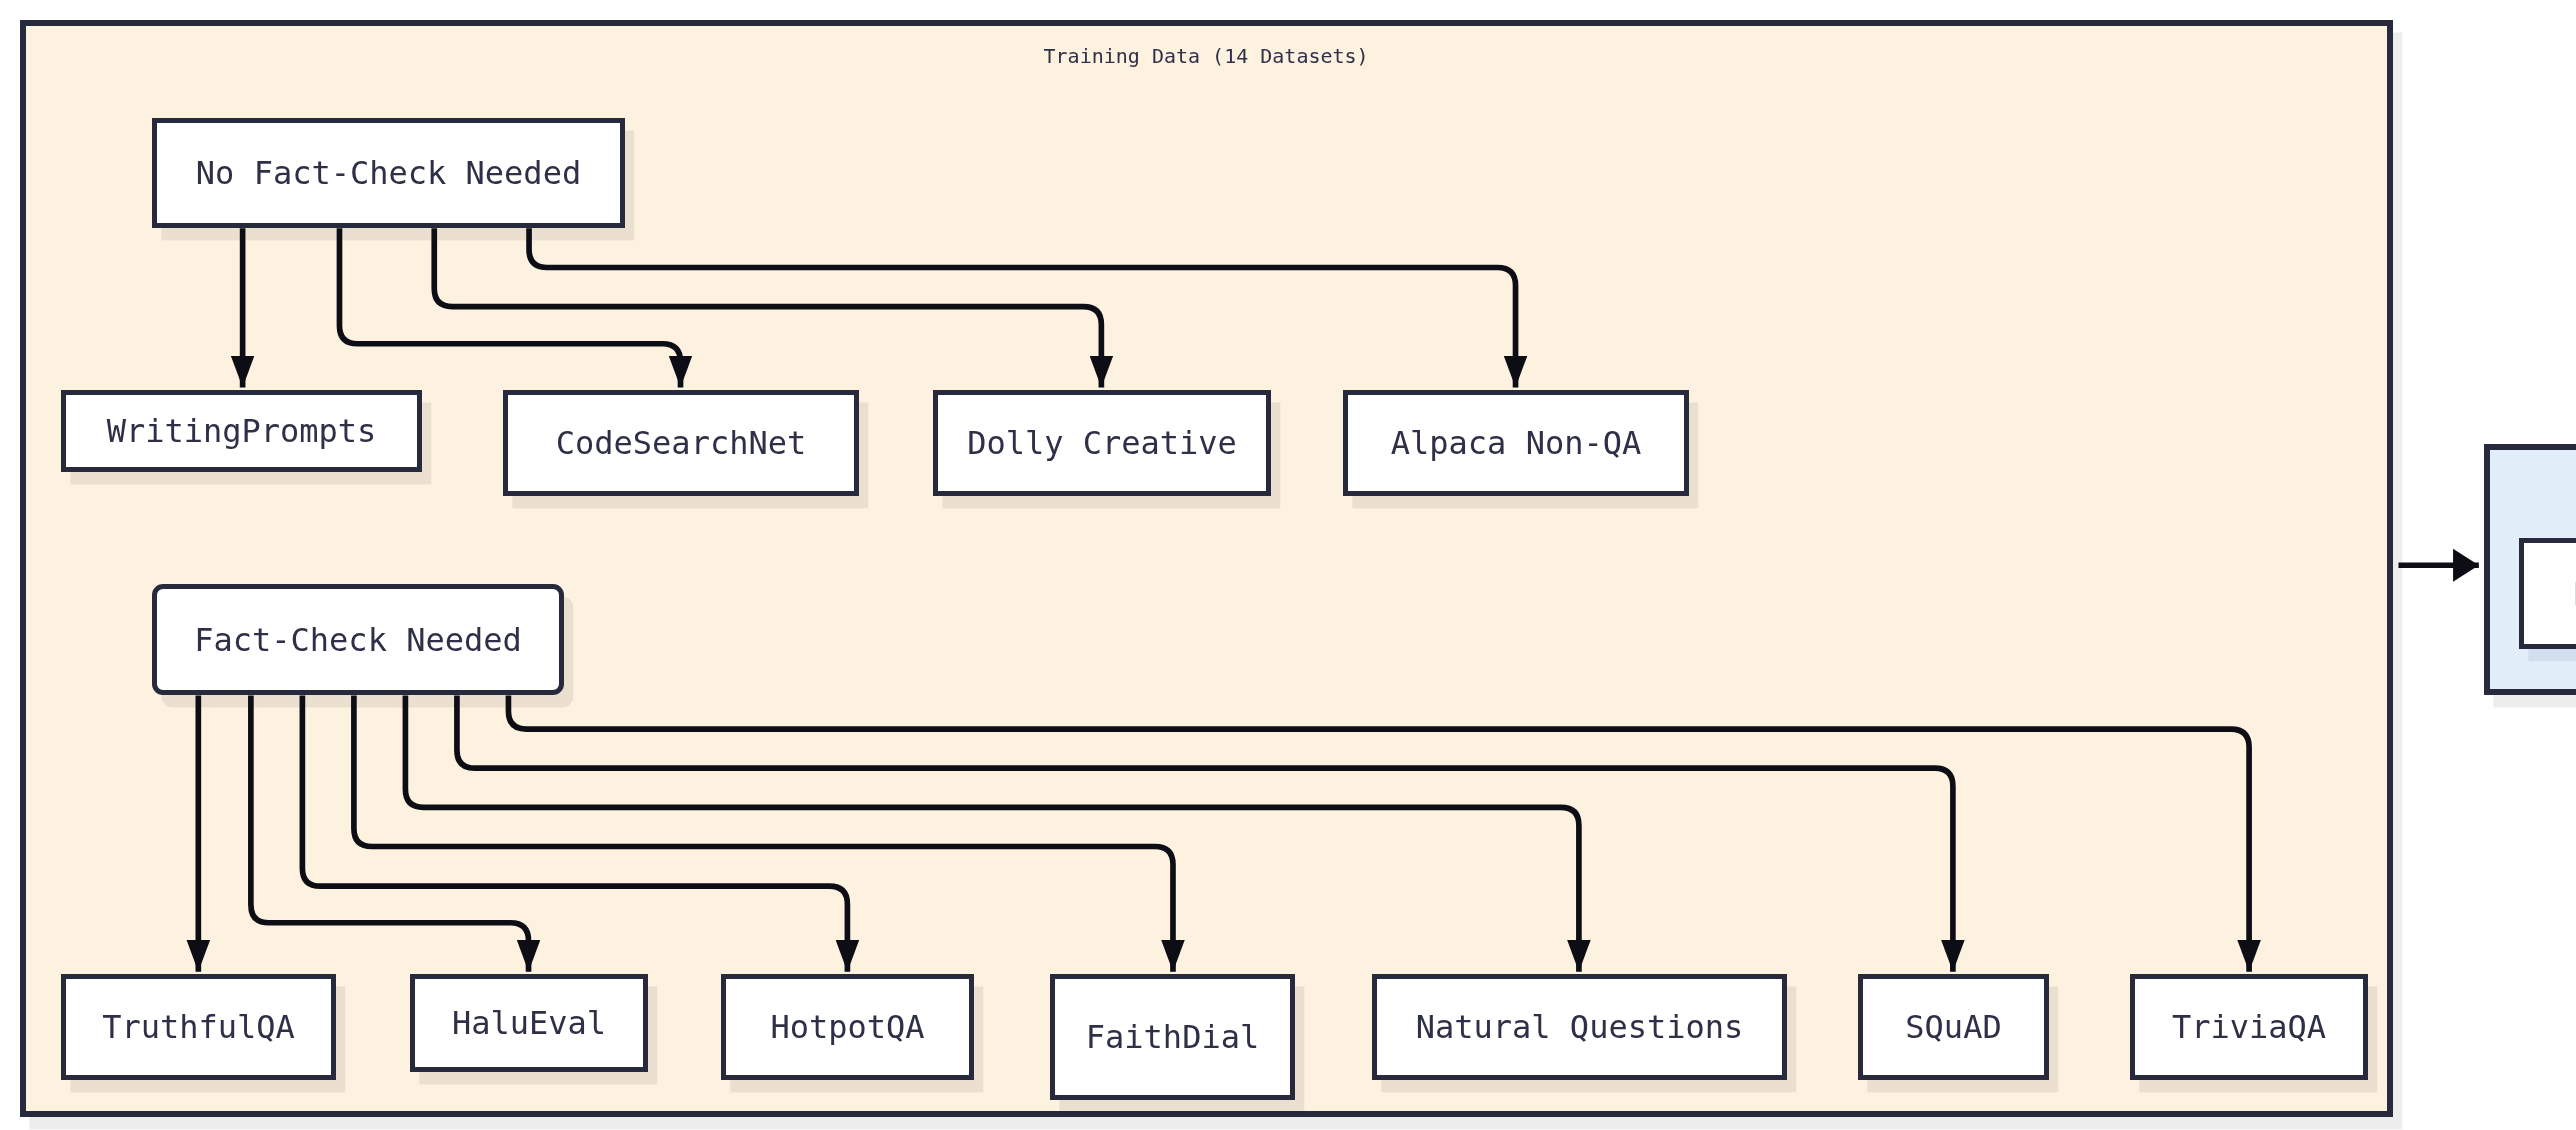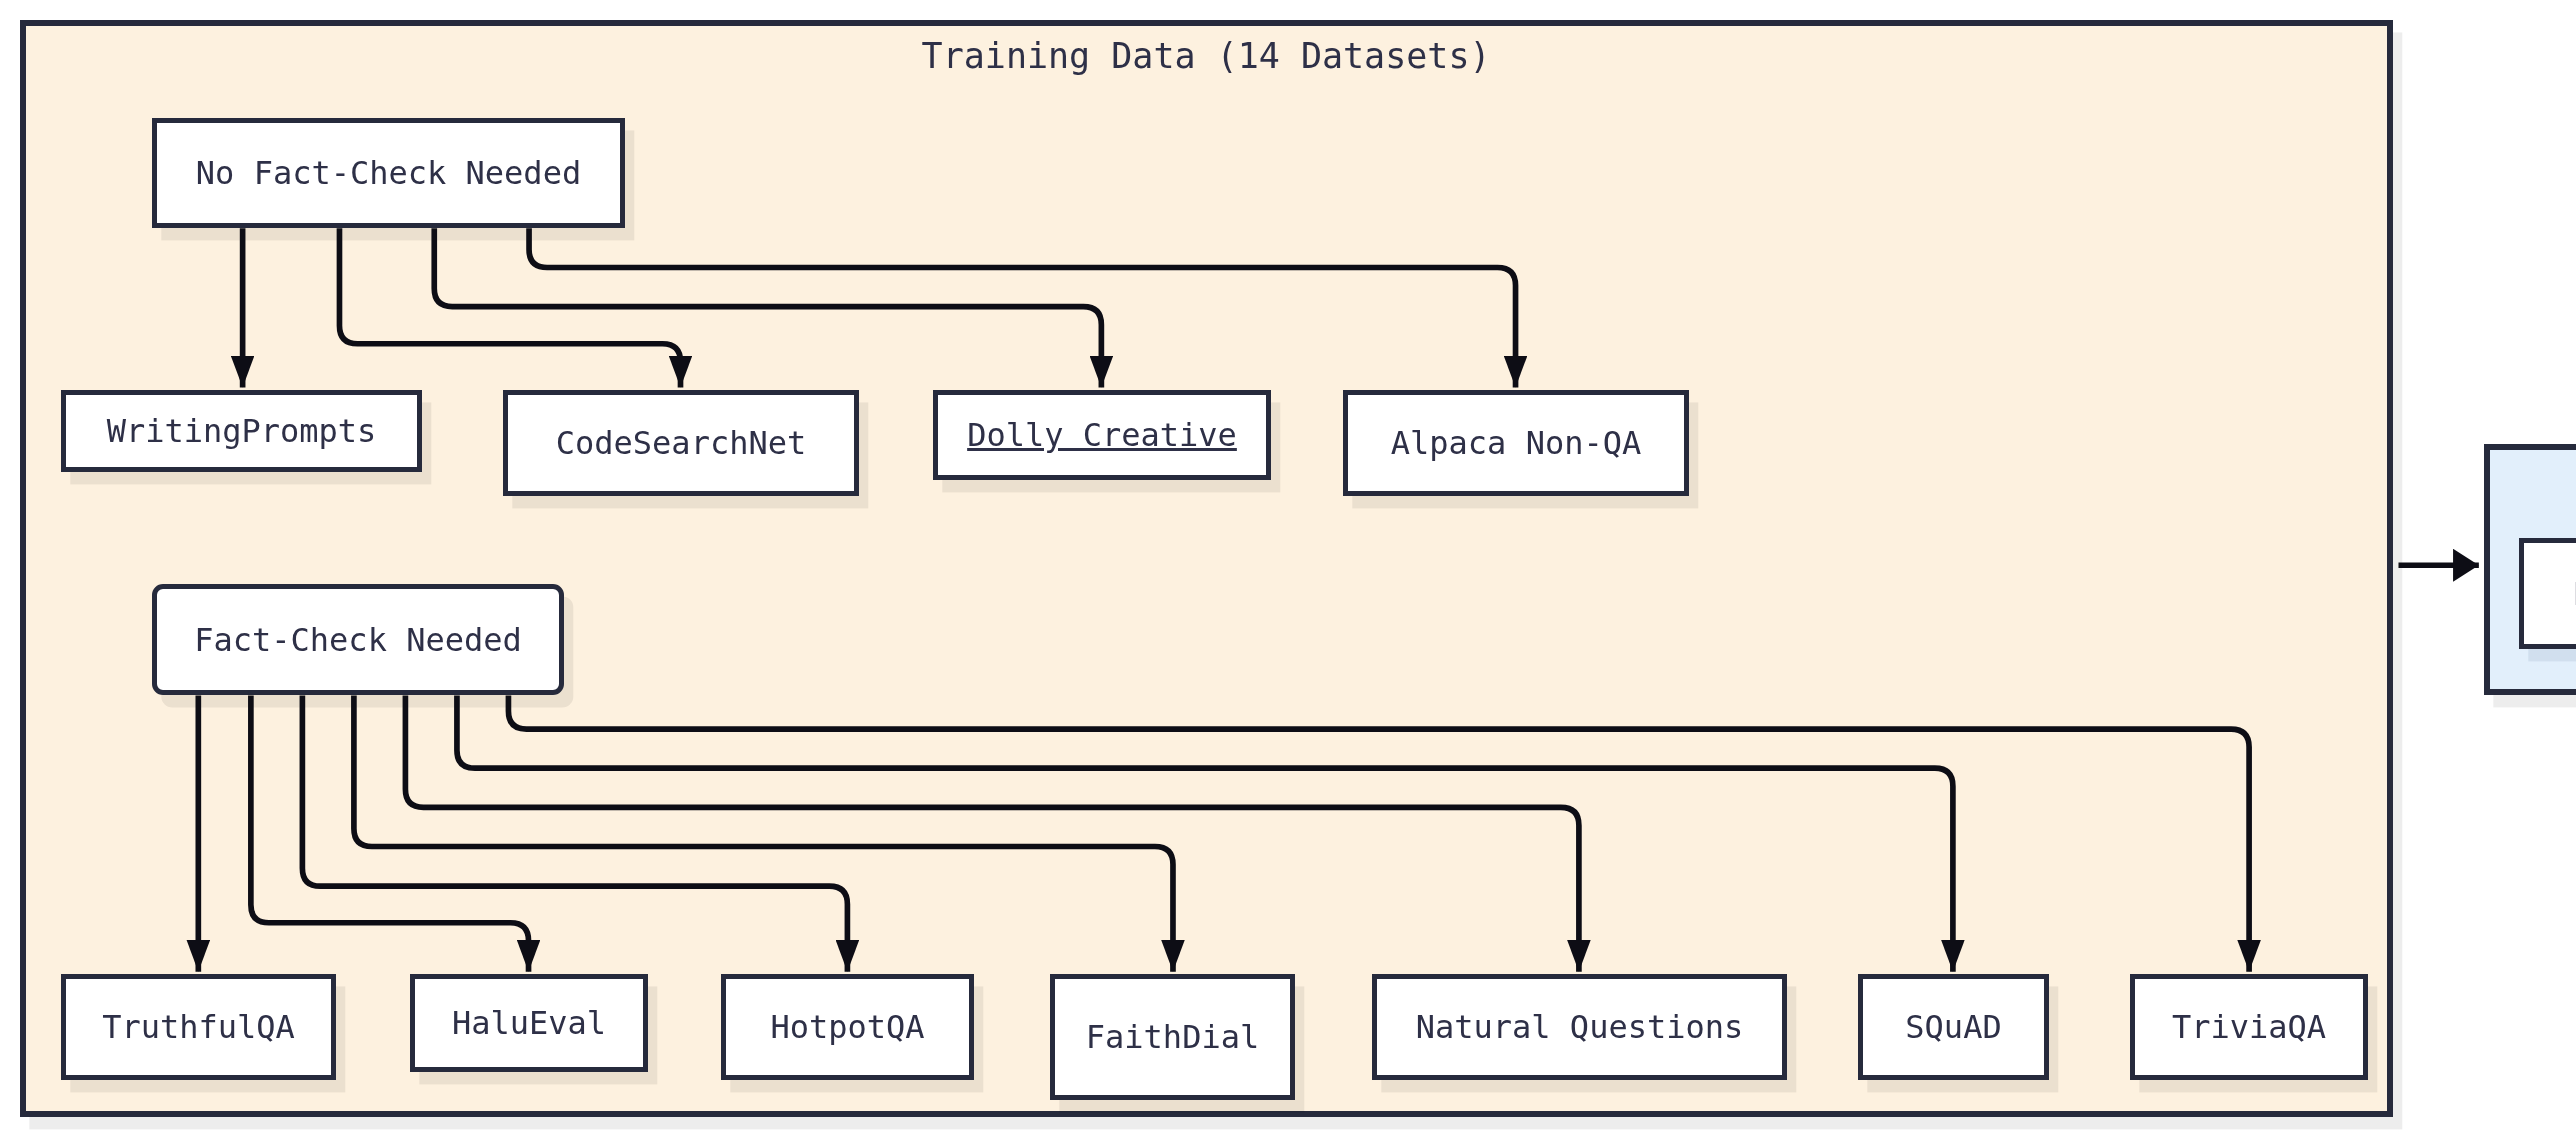--- a/index.html
+++ b/index.html
@@ -14,21 +14,21 @@
   .group{
     position:absolute;
     border:6.2px solid #262a3c;
     box-shadow:9.3px 12.4px 0 rgba(0,0,0,0.07);
     box-sizing:border-box;
   }
   .group-title{
     position:absolute;
     width:100%;
     text-align:center;
-    font-size:35px;
+    font-size:20px;
     line-height:32px;
     white-space:nowrap;
   }
   .node{
     position:absolute;
     background:#ffffff;
     border:5.2px solid #262a3c;
     box-shadow:9.3px 12.4px 0 rgba(0,0,0,0.07);
     box-sizing:border-box;
     display:flex;
@@ -60,21 +60,21 @@
   <div class="node" style="left:152px;top:118px;width:473px;height:110px;">
     <span>No Fact-Check Needed</span>
   </div>
 
   <div class="node" style="left:61px;top:390px;width:361px;height:82px;">
     <span>WritingPrompts</span>
   </div>
   <div class="node" style="left:503px;top:390px;width:356px;height:106px;">
     <span>CodeSearchNet</span>
   </div>
-  <div class="node" style="left:933px;top:390px;width:338px;height:90px;text-decoration:underline;">
+  <div class="node" style="left:933px;top:390px;width:338px;height:106px;">
     <span>Dolly Creative</span>
   </div>
   <div class="node" style="left:1343px;top:390px;width:346px;height:106px;">
     <span>Alpaca Non-QA</span>
   </div>
 
   <div class="node" style="left:152px;top:584px;width:412px;height:111px;border-radius:11px;">
     <span>Fact-Check Needed</span>
   </div>
 

